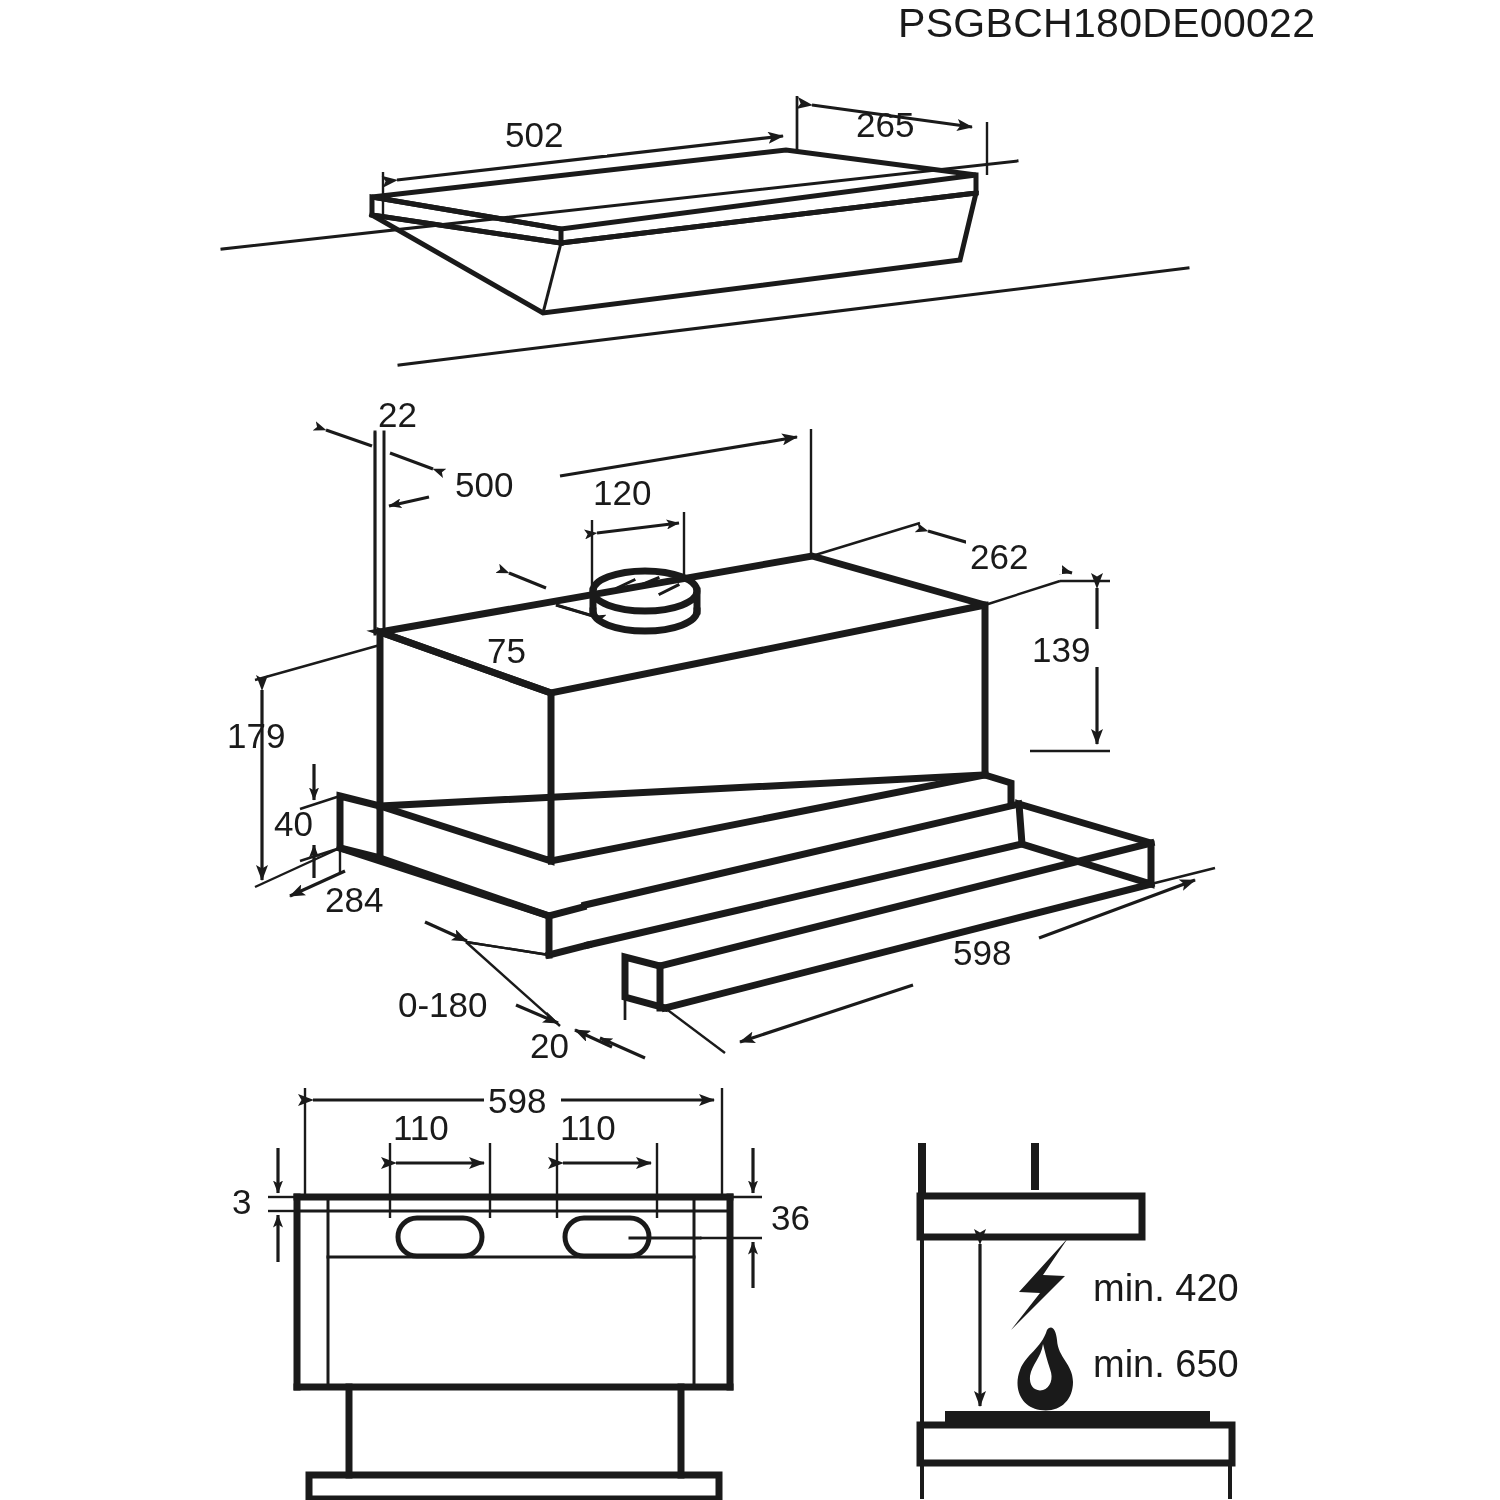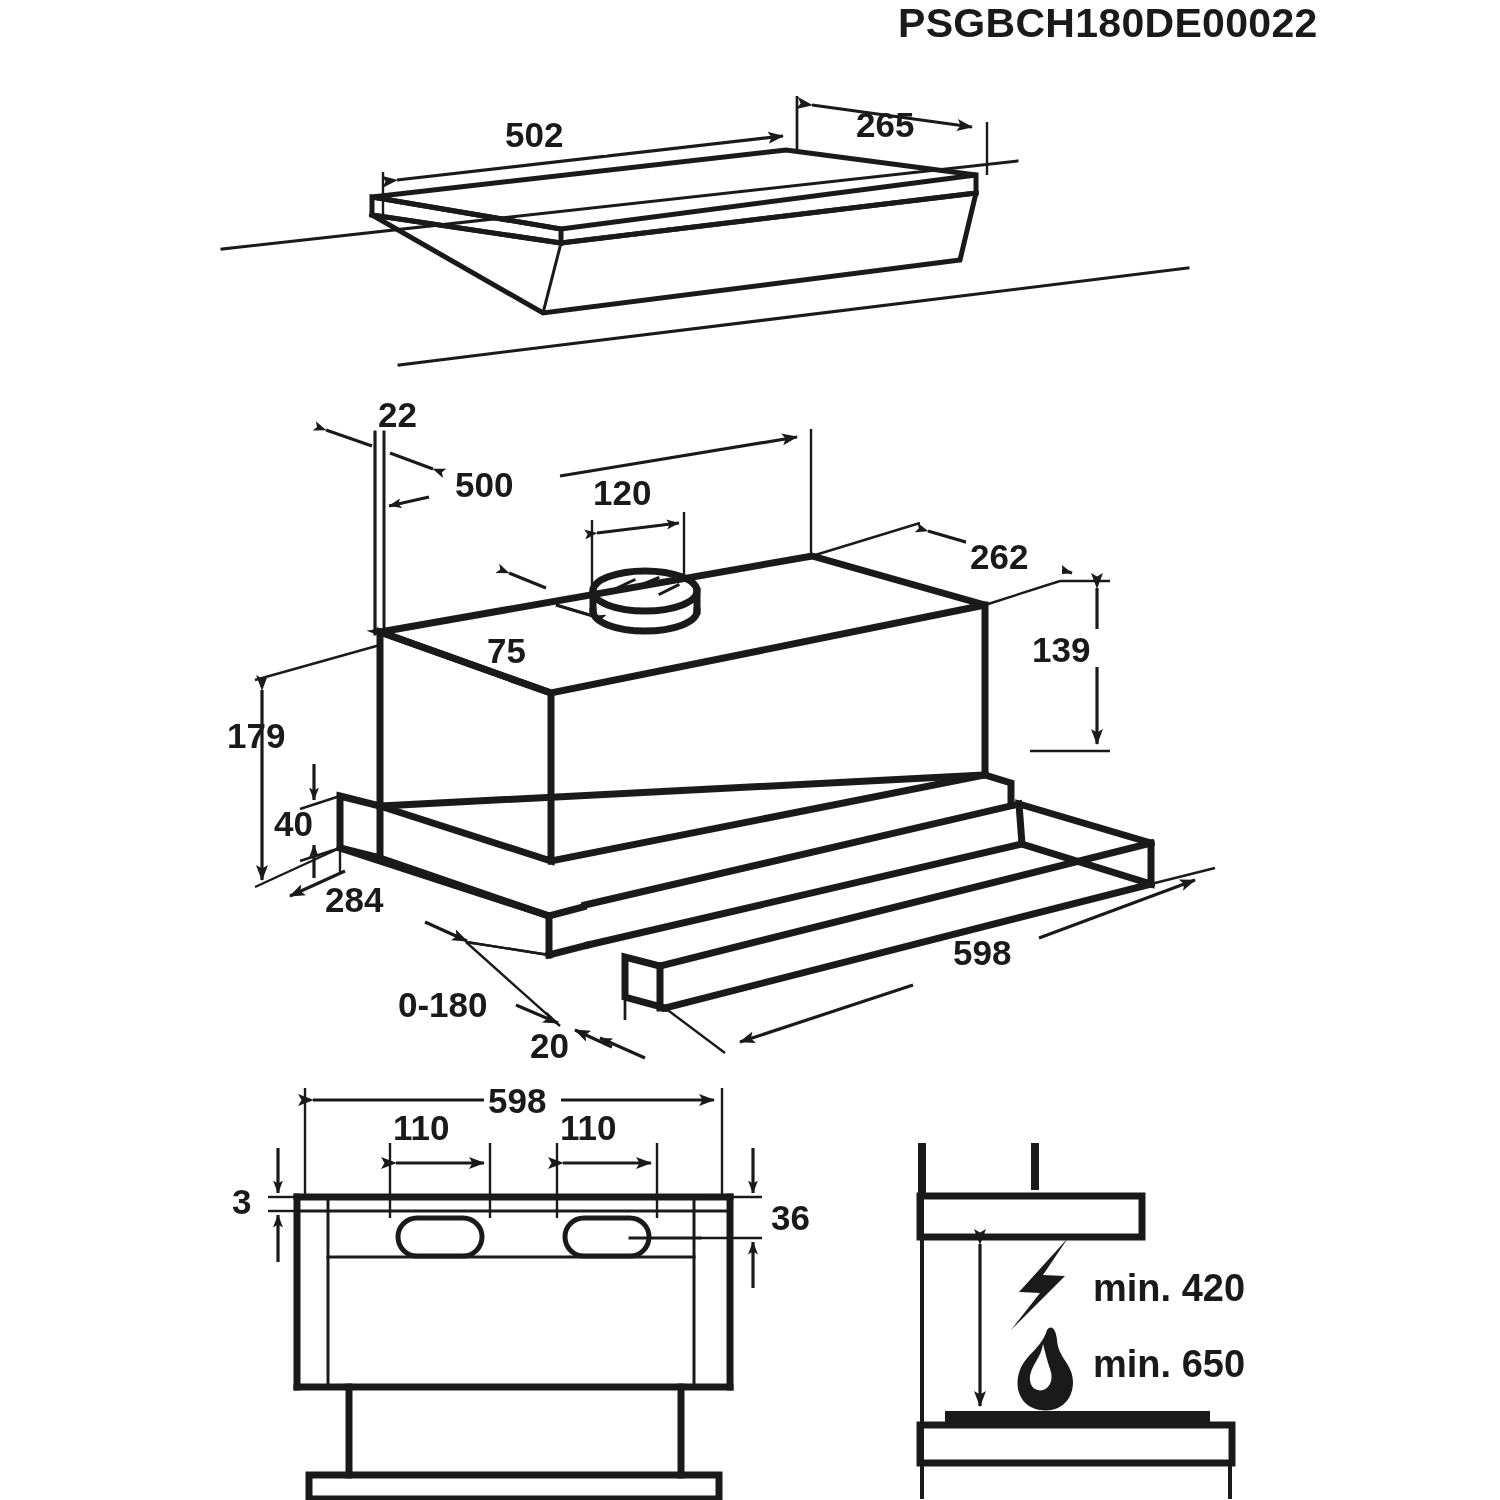--- a/index.html
+++ b/index.html
@@ -13,21 +13,20 @@
     height: 1500px;
     position: relative;
     font-family: "Liberation Sans", sans-serif;
     overflow: hidden;
   }
   #sheet {
     position: absolute;
     inset: 0;
     width: 1232px;
     height: 1500px;
-    font-weight: bold;
   }
   svg#drawing {
     position: absolute;
     top: 0;
     left: 0;
     width: 1500px;
     height: 1500px;
     display: block;
   }
   .doc-code {

